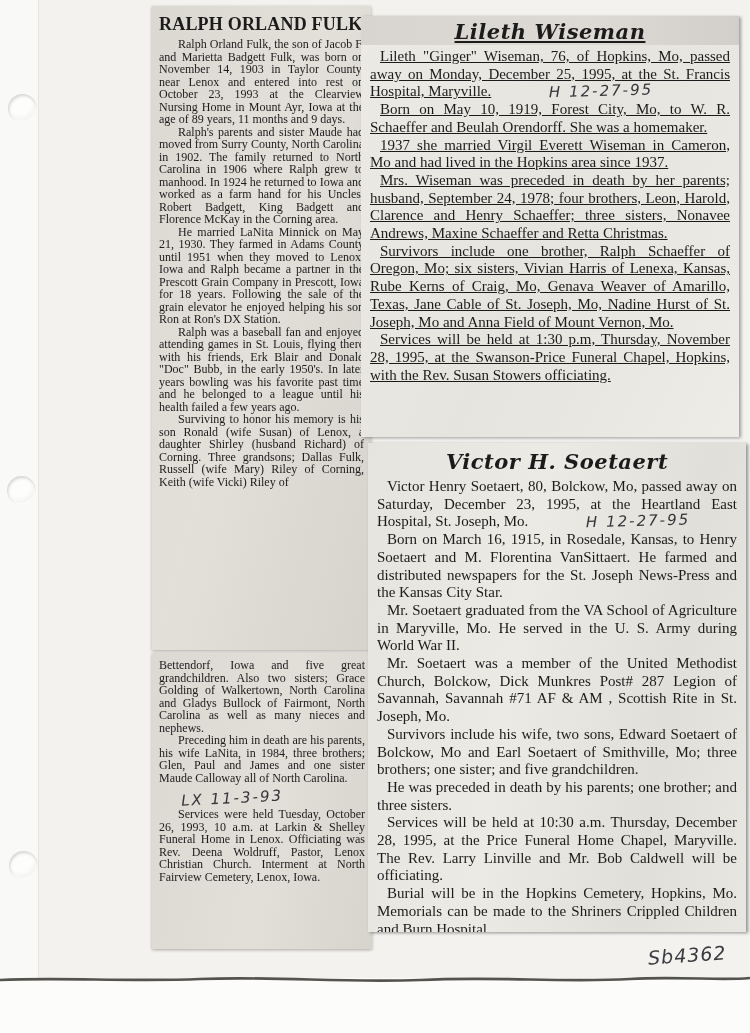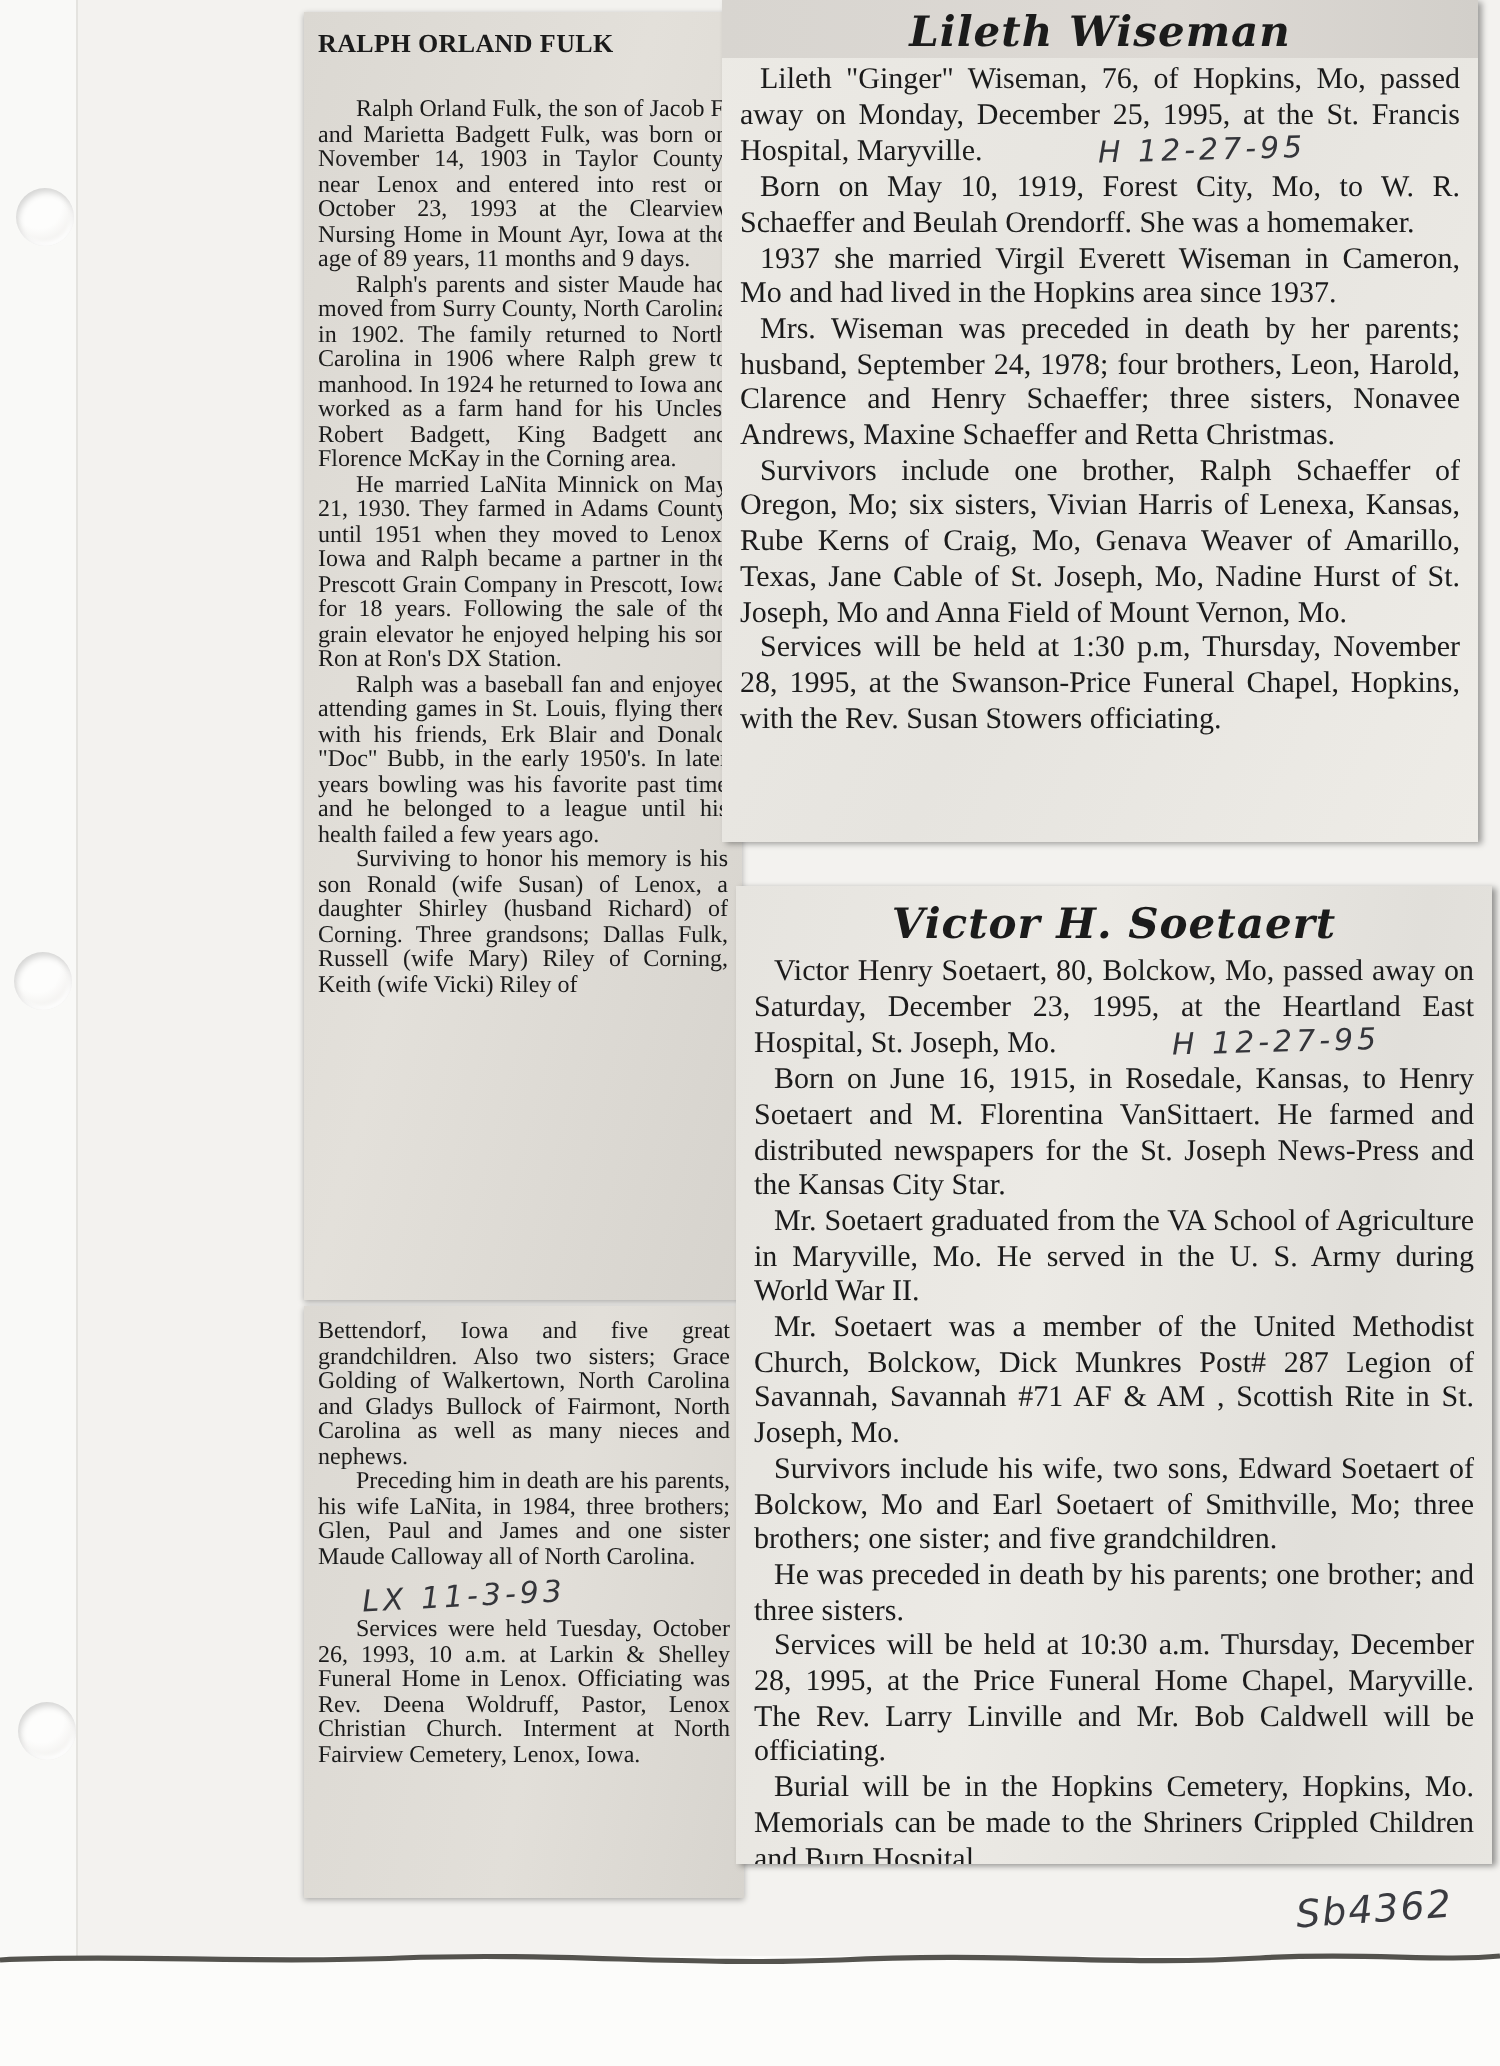--- a/index.html
+++ b/index.html
@@ -29,32 +29,33 @@
     background:linear-gradient(105deg,#dbd8d2,#e3e0da 45%,#d6d3cd);
     box-shadow:0 1px 3px rgba(0,0,0,0.30);
     padding:8px 7px 0 7px;
   }
   .fulk2 {
     left:152px; top:653px; width:220px; height:296px;
     background:linear-gradient(100deg,#dcd9d3,#e2dfd9 55%,#d7d4ce);
     box-shadow:0 1px 3px rgba(0,0,0,0.30);
     padding:6px 7px 0 7px;
   }
-  .fulk-title { font-weight:bold; font-size:13px; letter-spacing:0.2px; margin:0 0 18px 0; }
+  .fulk-title { font-weight:bold; font-size:18px; letter-spacing:0.2px; margin:0 0 3px 0; }
   .fulk-text p {
     margin:0; font-size:12px; line-height:12.5px;
     text-align:justify; text-indent:19px;
   }
   .fulk-text p.cont { text-indent:0; }
 
   
   .wiseman {
-    left:361px; top:0; width:378px; height:421px;
+    left:361px; top:16px; width:378px; height:421px;
     background:linear-gradient(115deg,#eceae5,#e6e4df 50%,#eeece7);
     box-shadow:2px 1px 3px rgba(0,0,0,0.35);
+    text-decoration:underline;
   }
   .soetaert {
     left:368px; top:443px; width:378px; height:489px;
     background:linear-gradient(100deg,#e6e4df,#eceae5 40%,#e1dfda 75%,#e8e6e1);
     box-shadow:2px 1px 3px rgba(0,0,0,0.40);
   }
   .title-band {
     text-align:center; padding:3px 0 1px 0;
     background:linear-gradient(90deg,#d8d5d0,#ddd9d4 60%,#d2cfca);
   }
@@ -131,21 +132,21 @@
       <p>Services will be held at 1:30 p.m, Thursday, November 28, 1995, at the Swanson-Price Funeral Chapel, Hopkins, with the Rev. Susan Stowers officiating.</p>
     </div>
   </div>
 
   <div class="clipping soetaert">
     <div class="title-band">
       <h2 class="obit-title">Victor H. Soetaert</h2>
     </div>
     <div class="obit-body">
       <p><span>Victor Henry Soetaert, 80, Bolckow, Mo, passed away on Saturday, December 23, 1995, at the Heartland East Hospital, St. Joseph, Mo.</span><span class="hand inline-hand">H 12-27-95</span></p>
-      <p>Born on June 16, 1915, in Rosedale, Kansas, to Henry Soetaert and M. Florentina VanSittaert. He farmed and distributed newspapers for the St. Joseph News-Press and the Kansas City Star.</p>
+      <p>Born on March 16, 1915, in Rosedale, Kansas, to Henry Soetaert and M. Florentina VanSittaert. He farmed and distributed newspapers for the St. Joseph News-Press and the Kansas City Star.</p>
       <p>Mr. Soetaert graduated from the VA School of Agriculture in Maryville, Mo. He served in the U. S. Army during World War II.</p>
       <p>Mr. Soetaert was a member of the United Methodist Church, Bolckow, Dick Munkres Post# 287 Legion of Savannah, Savannah #71 AF &amp; AM , Scottish Rite in St. Joseph, Mo.</p>
       <p>Survivors include his wife, two sons, Edward Soetaert of Bolckow, Mo and Earl Soetaert of Smithville, Mo; three brothers; one sister; and five grandchildren.</p>
       <p>He was preceded in death by his parents; one brother; and three sisters.</p>
       <p>Services will be held at 10:30 a.m. Thursday, December 28, 1995, at the Price Funeral Home Chapel, Maryville. The Rev. Larry Linville and Mr. Bob Caldwell will be officiating.</p>
       <p>Burial will be in the Hopkins Cemetery, Hopkins, Mo. Memorials can be made to the Shriners Crippled Children and Burn Hospital.</p>
     </div>
   </div>
 
   <div class="below-edge"></div>

